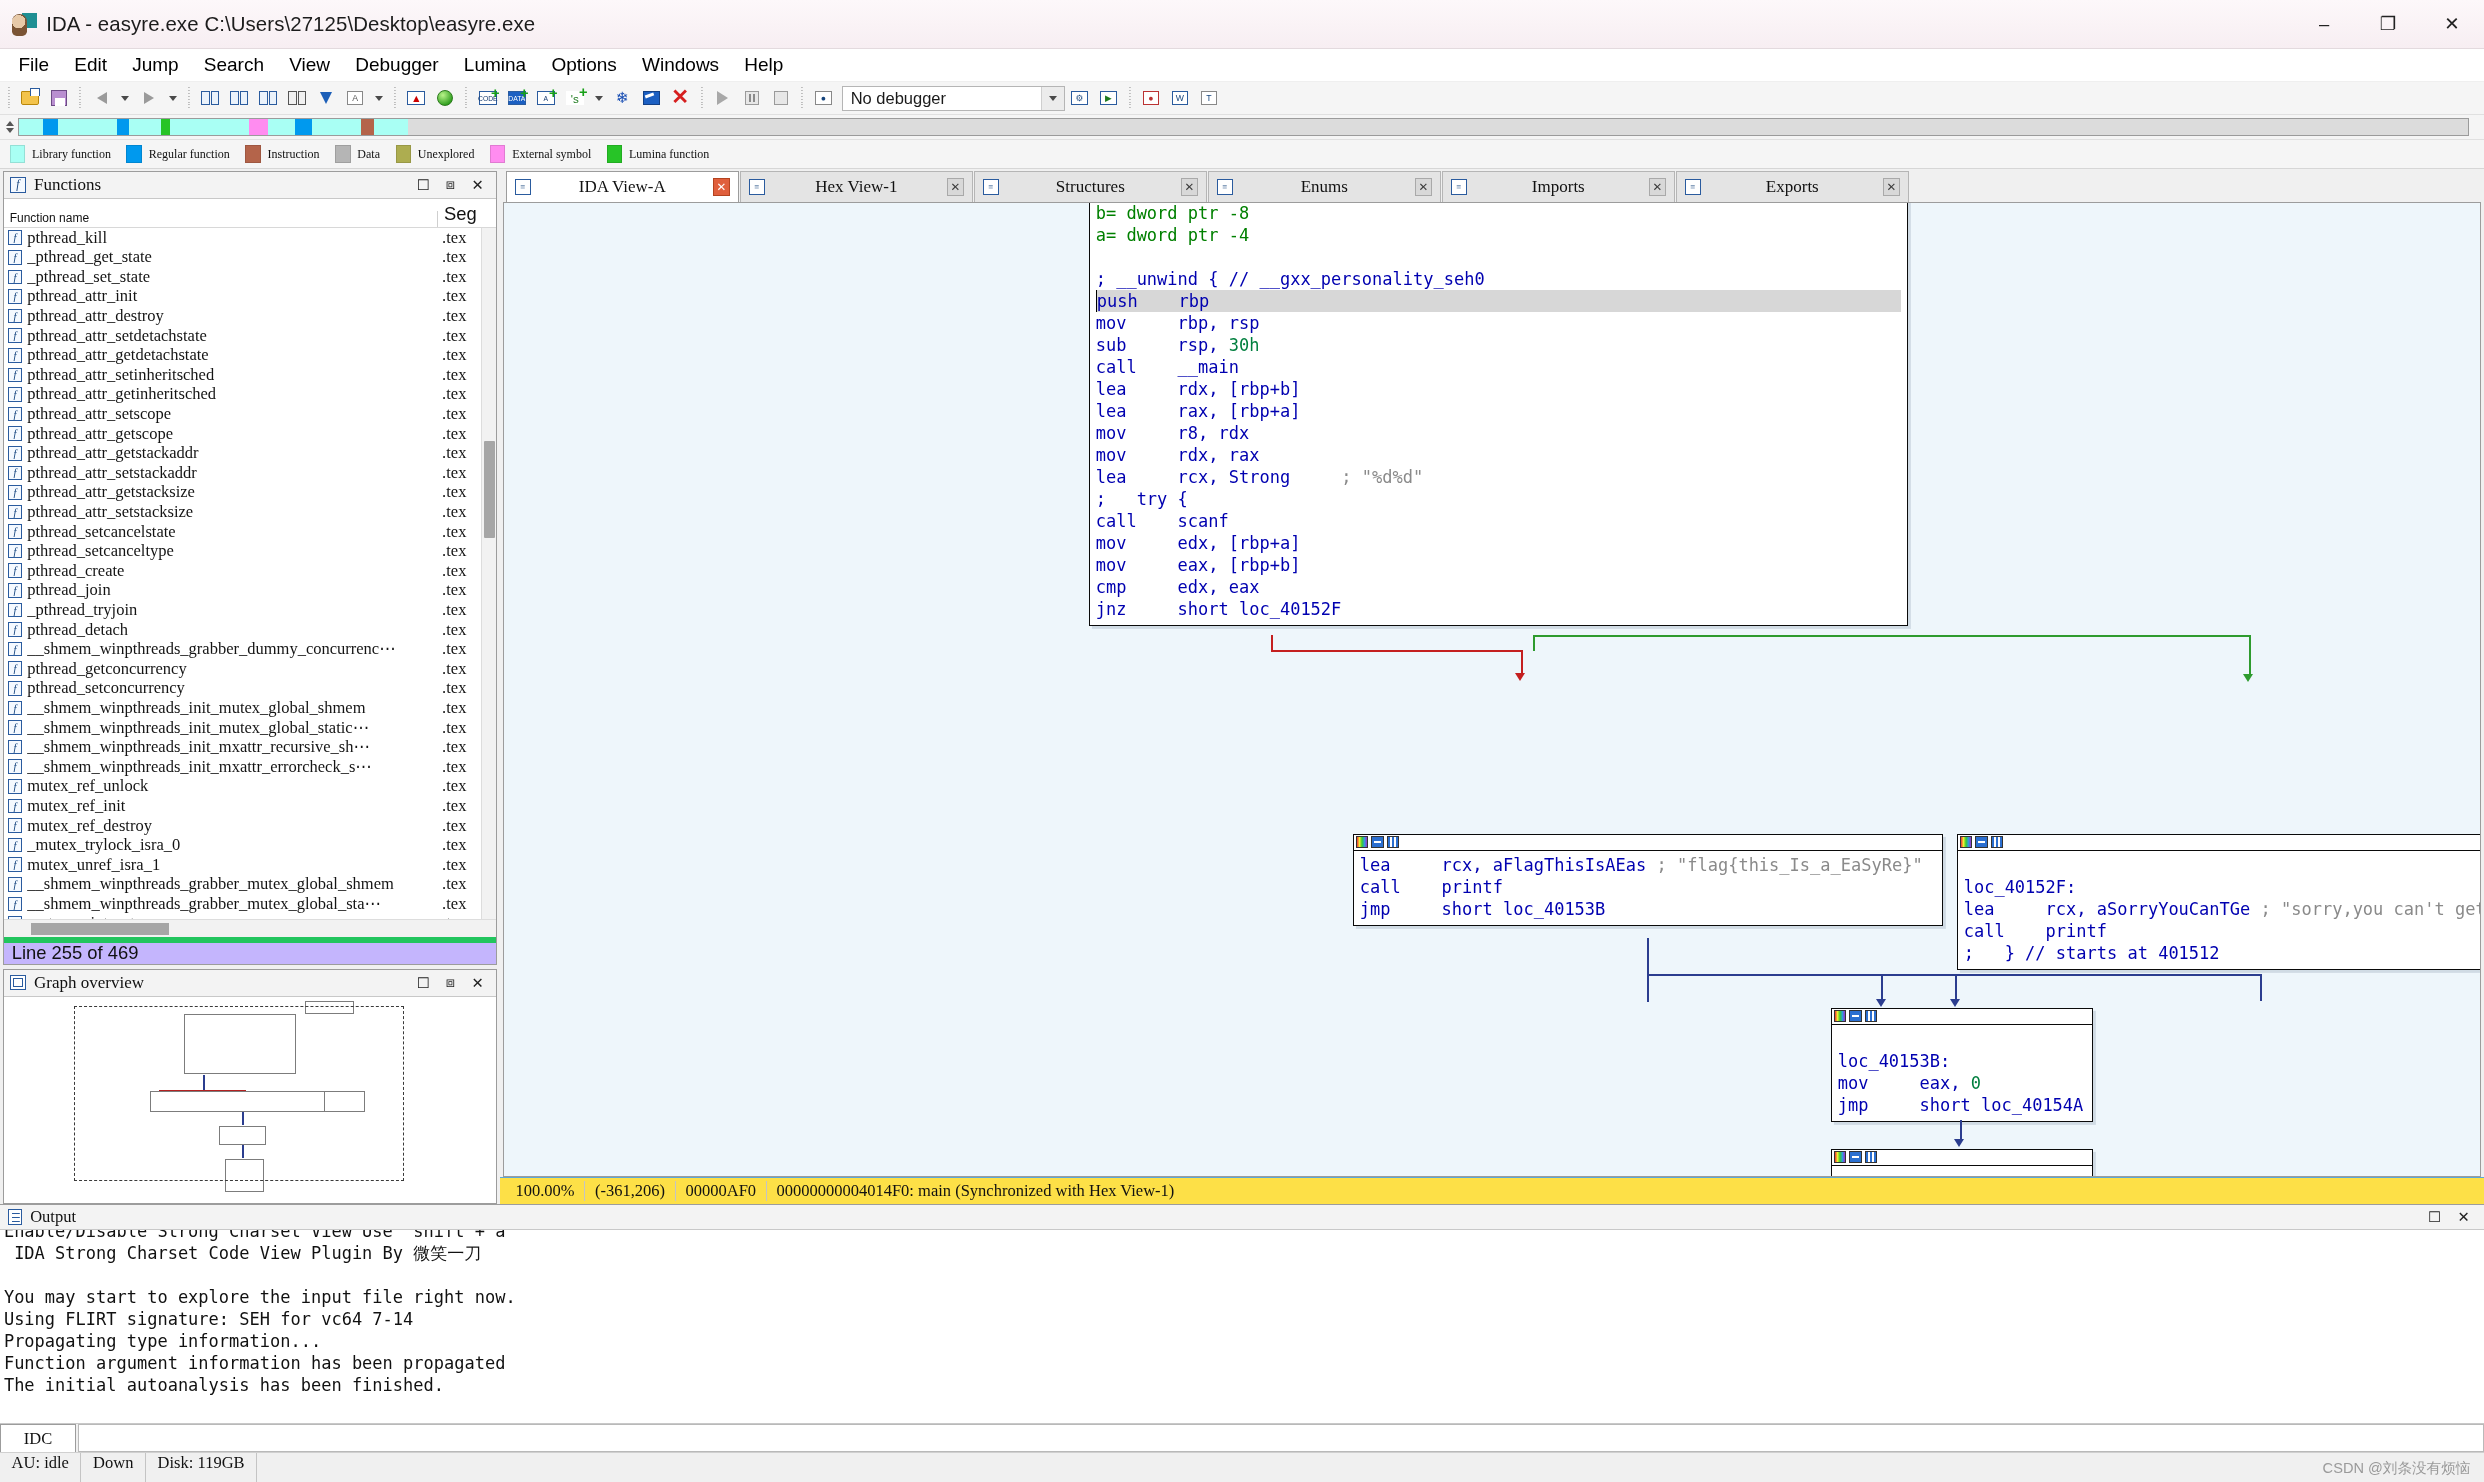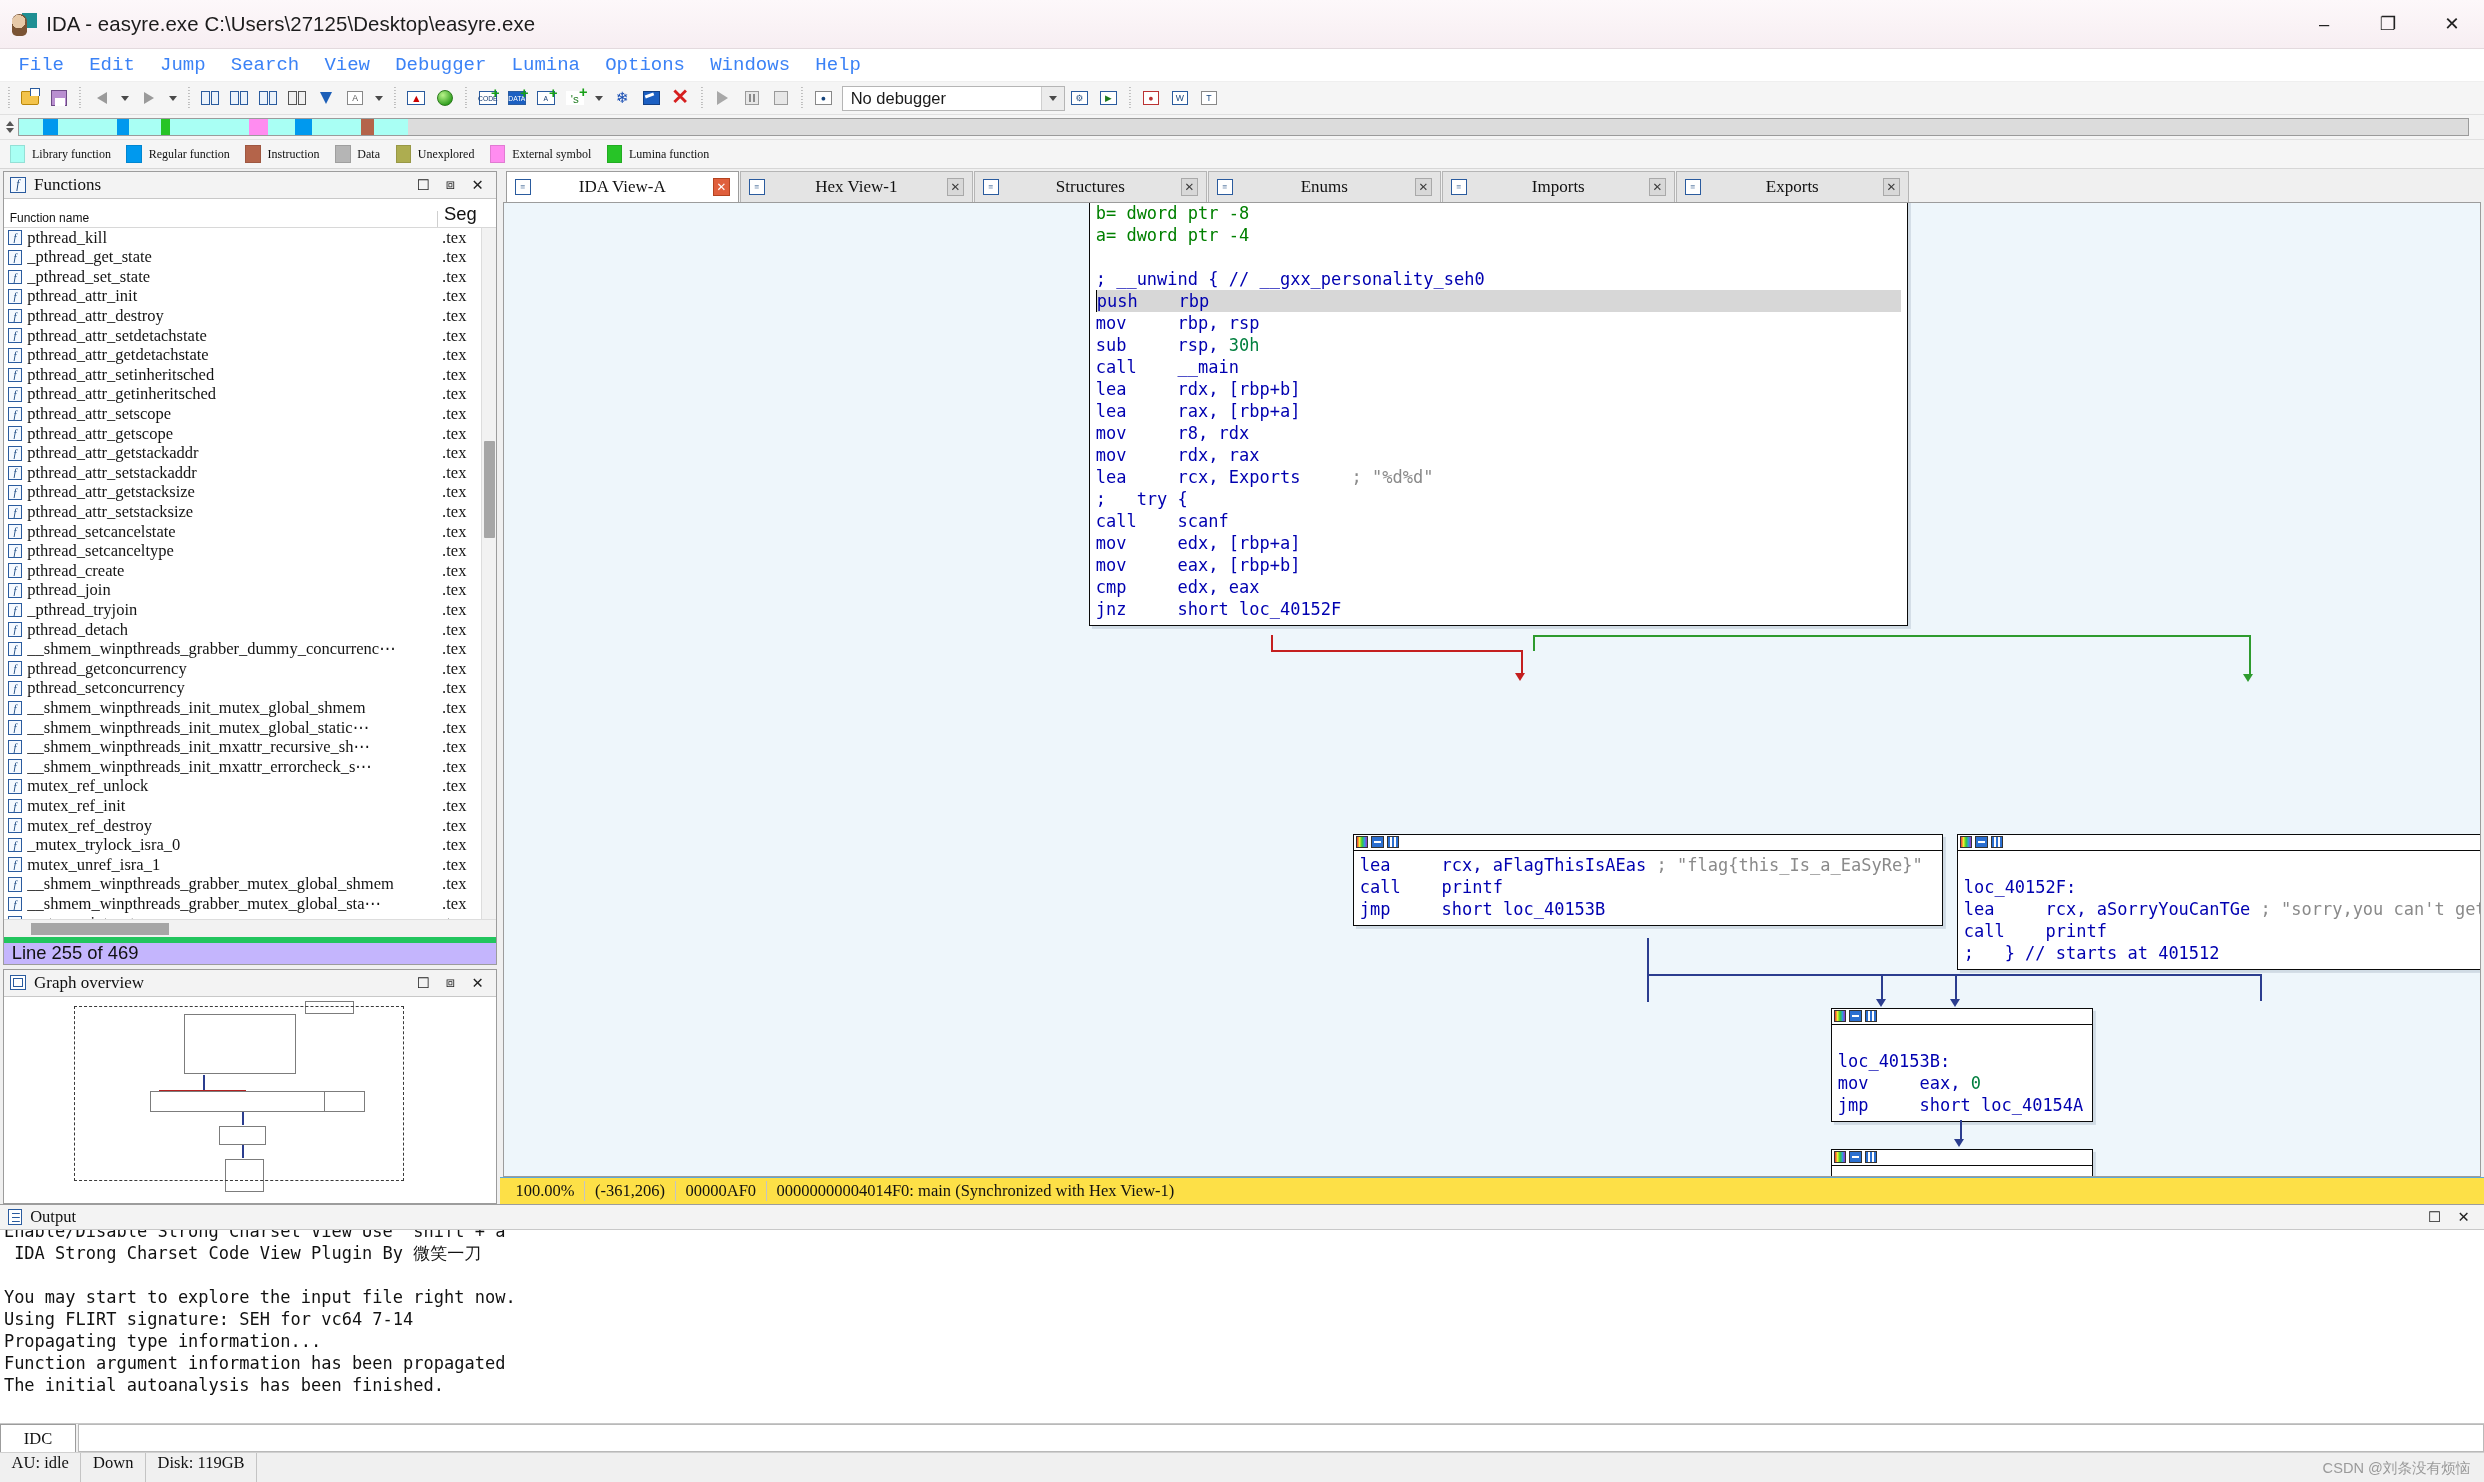--- a/index.html
+++ b/index.html
@@ -51,23 +51,22 @@
     font-size: 18.4px; color: #222;
   }
 
   
   .menubar {
     height: 33px; flex: 0 0 33px;
     background: #fff; display: flex; align-items: center;
     padding-left: 5.8px; border-bottom: 1px solid #efefef;
   }
   .menu-item {
-    padding: 2.9px 12.6px; font-size: 19px; color: #3b82f6;
+    padding: 2.9px 12.6px; font-size: 19px; color: #000000;
     white-space: nowrap;
-    font-family: Liberation Mono, monospace;
   }
 
   
   .toolbar {
     height: 33px; flex: 0 0 33px;
     background: #f5f5f5;
     display: flex; align-items: center;
     border-bottom: 1px solid #e0e0e0;
     padding-left: 1.9px;
   }
@@ -883,21 +882,21 @@
               <span class="ln">&nbsp;</span>
               <span class="ln"><span class="bcmt">; __unwind { // __gxx_personality_seh0</span></span>
               <span class="ln hl cursorbar"><span class="mn">push    rbp</span></span>
               <span class="ln"><span class="mn">mov     rbp, rsp</span></span>
               <span class="ln"><span class="mn">sub     rsp, </span><span class="num">30h</span></span>
               <span class="ln"><span class="mn">call    __main</span></span>
               <span class="ln"><span class="mn">lea     rdx, [rbp+b]</span></span>
               <span class="ln"><span class="mn">lea     rax, [rbp+a]</span></span>
               <span class="ln"><span class="mn">mov     r8, rdx</span></span>
               <span class="ln"><span class="mn">mov     rdx, rax</span></span>
-              <span class="ln"><span class="mn">lea     rcx, Exports     </span><span class="str">; </span><span class="str">"%d%d"</span></span>
+              <span class="ln"><span class="mn">lea     rcx, Strong     </span><span class="str">; </span><span class="str">"%d%d"</span></span>
               <span class="ln"><span class="bcmt">;   try {</span></span>
               <span class="ln"><span class="mn">call    scanf</span></span>
               <span class="ln"><span class="mn">mov     edx, [rbp+a]</span></span>
               <span class="ln"><span class="mn">mov     eax, [rbp+b]</span></span>
               <span class="ln"><span class="mn">cmp     edx, eax</span></span>
               <span class="ln"><span class="mn">jnz     short loc_40152F</span></span>
             </div>
         </div>
 
         <div class="edge v red" style="left:767px;top:432px;height:15.5px;"></div>

